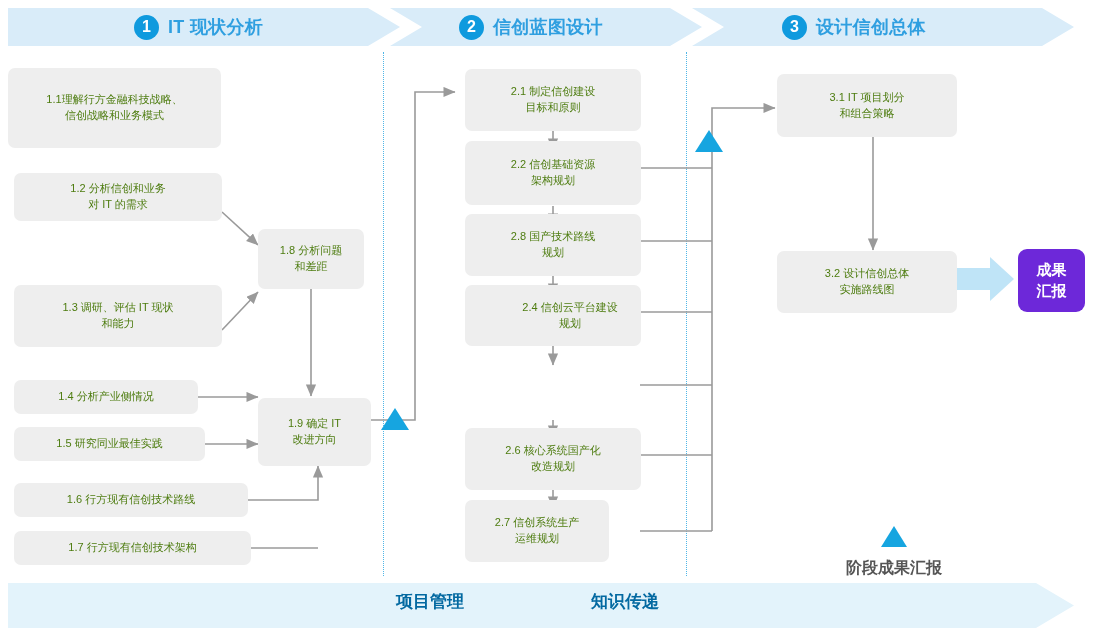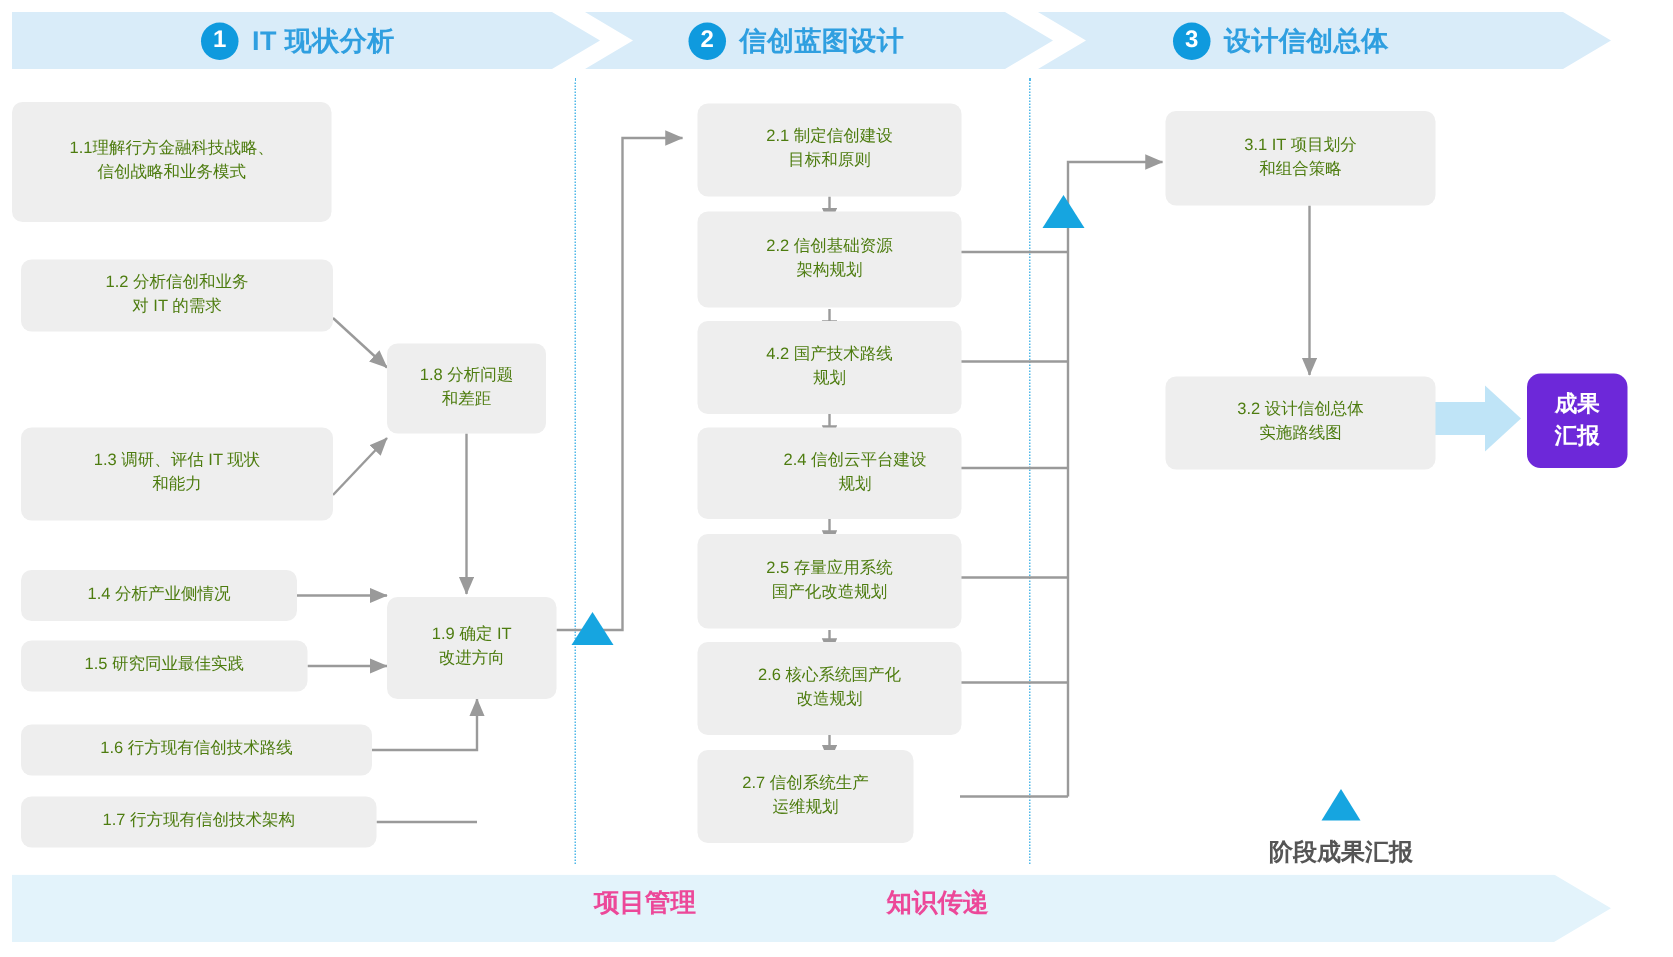--- a/index.html
+++ b/index.html
@@ -135,21 +135,21 @@
     width:1066px;
     height:45px;
     background:#e3f3fb;
     clip-path:polygon(0 0, 1028px 0, 1066px 50%, 1028px 100%, 0 100%);
   }
   .footer-label{
     position:absolute;
     top:583px;
     height:36px;
     display:flex;align-items:center;
-    color:#ec4899;
+    color:#0369a1;
     font-size:17px;
     font-weight:bold;
     white-space:nowrap;
   }
   .fl1{ left:396px; }
   .fl2{ left:591px; }
 </style>
 </head>
 <body>
 
@@ -238,26 +238,24 @@
   <div class="box" style="left:14px; top:531px; width:237px; height:34px;">1.7 行方现有信创技术架构</div>
   <div class="box" style="left:258px;top:229px; width:106px; height:60px;">1.8 分析问题
 和差距</div>
   <div class="box" style="left:258px;top:398px; width:113px; height:68px;">1.9 确定 IT
 改进方向</div>
 
   <div class="box" style="left:465px;top:69px;  width:176px; height:62px;">2.1 制定信创建设
 目标和原则</div>
   <div class="box" style="left:465px;top:141px; width:176px; height:64px;">2.2 信创基础资源
 架构规划</div>
-  <div class="box" style="left:465px;top:214px; width:176px; height:62px;">4.2 国产技术路线
+  <div class="box" style="left:465px;top:214px; width:176px; height:62px;">2.8 国产技术路线
 规划</div>
   <div class="box" style="left:465px;top:285px; width:176px; height:61px;padding-left:42px;">2.4 信创云平台建设
 规划</div>
-  <div class="box" style="left:465px;top:356px; width:176px; height:63px;">2.5 存量应用系统
-国产化改造规划</div>
   <div class="box" style="left:465px;top:428px; width:176px; height:62px;">2.6 核心系统国产化
 改造规划</div>
   <div class="box" style="left:465px;top:500px; width:144px; height:62px;">2.7 信创系统生产
 运维规划</div>
 
   <div class="box" style="left:777px;top:74px;  width:180px; height:63px;">3.1 IT 项目划分
 和组合策略</div>
   <div class="box" style="left:777px;top:251px; width:180px; height:62px;">3.2 设计信创总体
 实施路线图</div>
 

